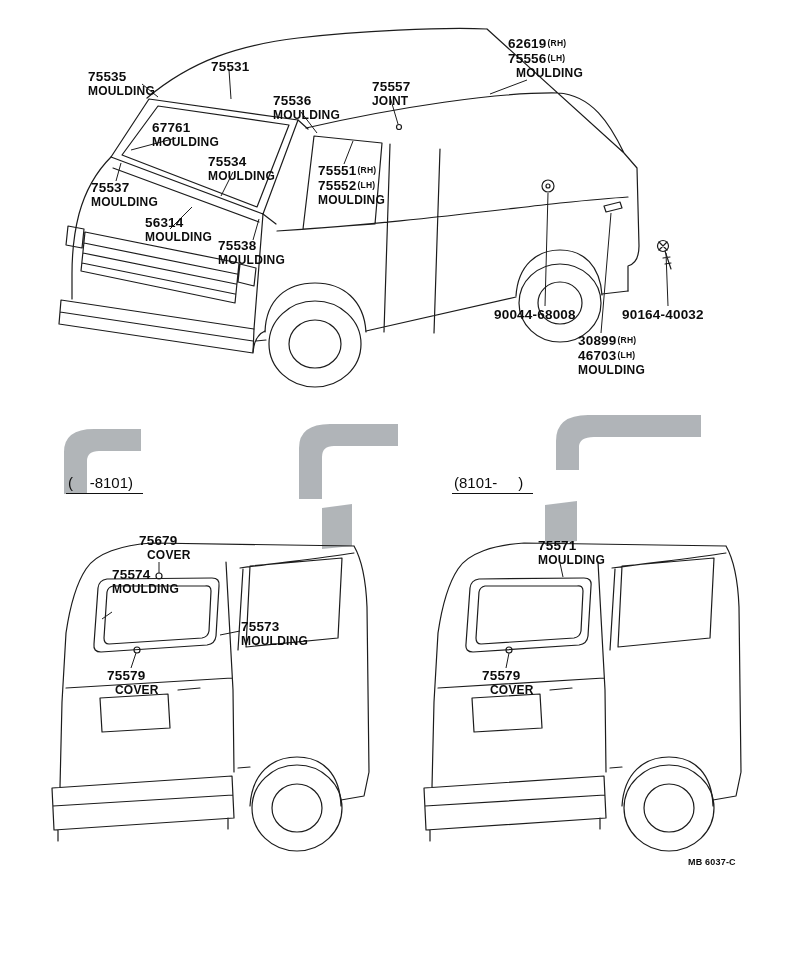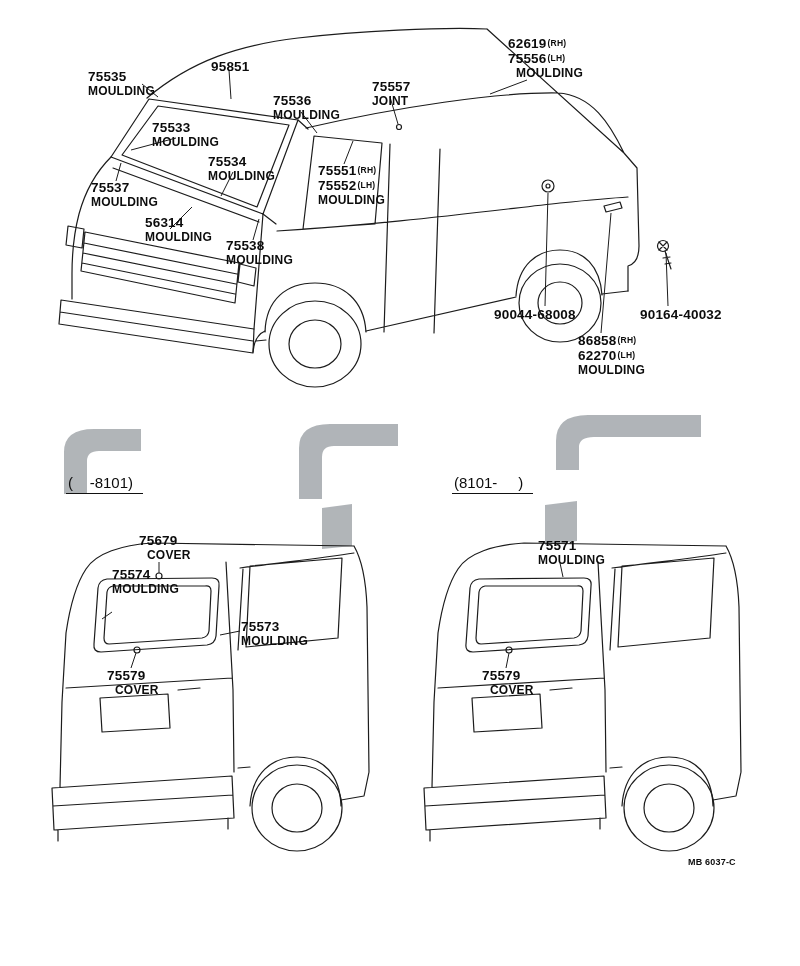--- a/index.html
+++ b/index.html
@@ -139,41 +139,41 @@
         M506,668 L509,653"></path>
     </g>
   </svg>
 
   <div class="lbl" style="left:88px;top:70px">
     <span class="num">75535</span>
     <span class="sub">MOULDING</span>
   </div>
 
   <div class="lbl" style="left:211px;top:60px">
-    <span class="num">95851</span>
+    <span class="num">75531</span>
   </div>
 
   <div class="lbl" style="left:273px;top:94px">
     <span class="num">75536</span>
     <span class="sub">MOULDING</span>
   </div>
 
   <div class="lbl" style="left:372px;top:80px">
     <span class="num">75557</span>
     <span class="sub">JOINT</span>
   </div>
 
   <div class="lbl" style="left:508px;top:37px">
     <span class="numline"><span>62619</span><span class="side">(RH)</span></span>
     <span class="numline"><span>75556</span><span class="side">(LH)</span></span>
     <span class="sub ind">MOULDING</span>
   </div>
 
   <div class="lbl" style="left:152px;top:121px">
-    <span class="num">75533</span>
+    <span class="num">67761</span>
     <span class="sub">MOULDING</span>
   </div>
 
   <div class="lbl" style="left:208px;top:155px">
     <span class="num">75534</span>
     <span class="sub">MOULDING</span>
   </div>
 
   <div class="lbl" style="left:91px;top:181px">
     <span class="num">75537</span>
@@ -184,36 +184,36 @@
     <span class="numline"><span>75551</span><span class="side">(RH)</span></span>
     <span class="numline"><span>75552</span><span class="side">(LH)</span></span>
     <span class="sub">MOULDING</span>
   </div>
 
   <div class="lbl" style="left:145px;top:216px">
     <span class="num">56314</span>
     <span class="sub">MOULDING</span>
   </div>
 
-  <div class="lbl" style="left:226px;top:239px">
+  <div class="lbl" style="left:218px;top:239px">
     <span class="num">75538</span>
     <span class="sub">MOULDING</span>
   </div>
 
   <div class="lbl" style="left:494px;top:308px">
     <span class="num">90044-68008</span>
   </div>
 
-  <div class="lbl" style="left:640px;top:308px">
+  <div class="lbl" style="left:622px;top:308px">
     <span class="num">90164-40032</span>
   </div>
 
   <div class="lbl" style="left:578px;top:334px">
-    <span class="numline"><span>86858</span><span class="side">(RH)</span></span>
-    <span class="numline"><span>62270</span><span class="side">(LH)</span></span>
+    <span class="numline"><span>30899</span><span class="side">(RH)</span></span>
+    <span class="numline"><span>46703</span><span class="side">(LH)</span></span>
     <span class="sub">MOULDING</span>
   </div>
 
   <div class="caption" style="left:66px;top:474px">(    -8101)</div>
 
   <div class="lbl" style="left:139px;top:534px">
     <span class="num">75679</span>
     <span class="sub ind">COVER</span>
   </div>
 

